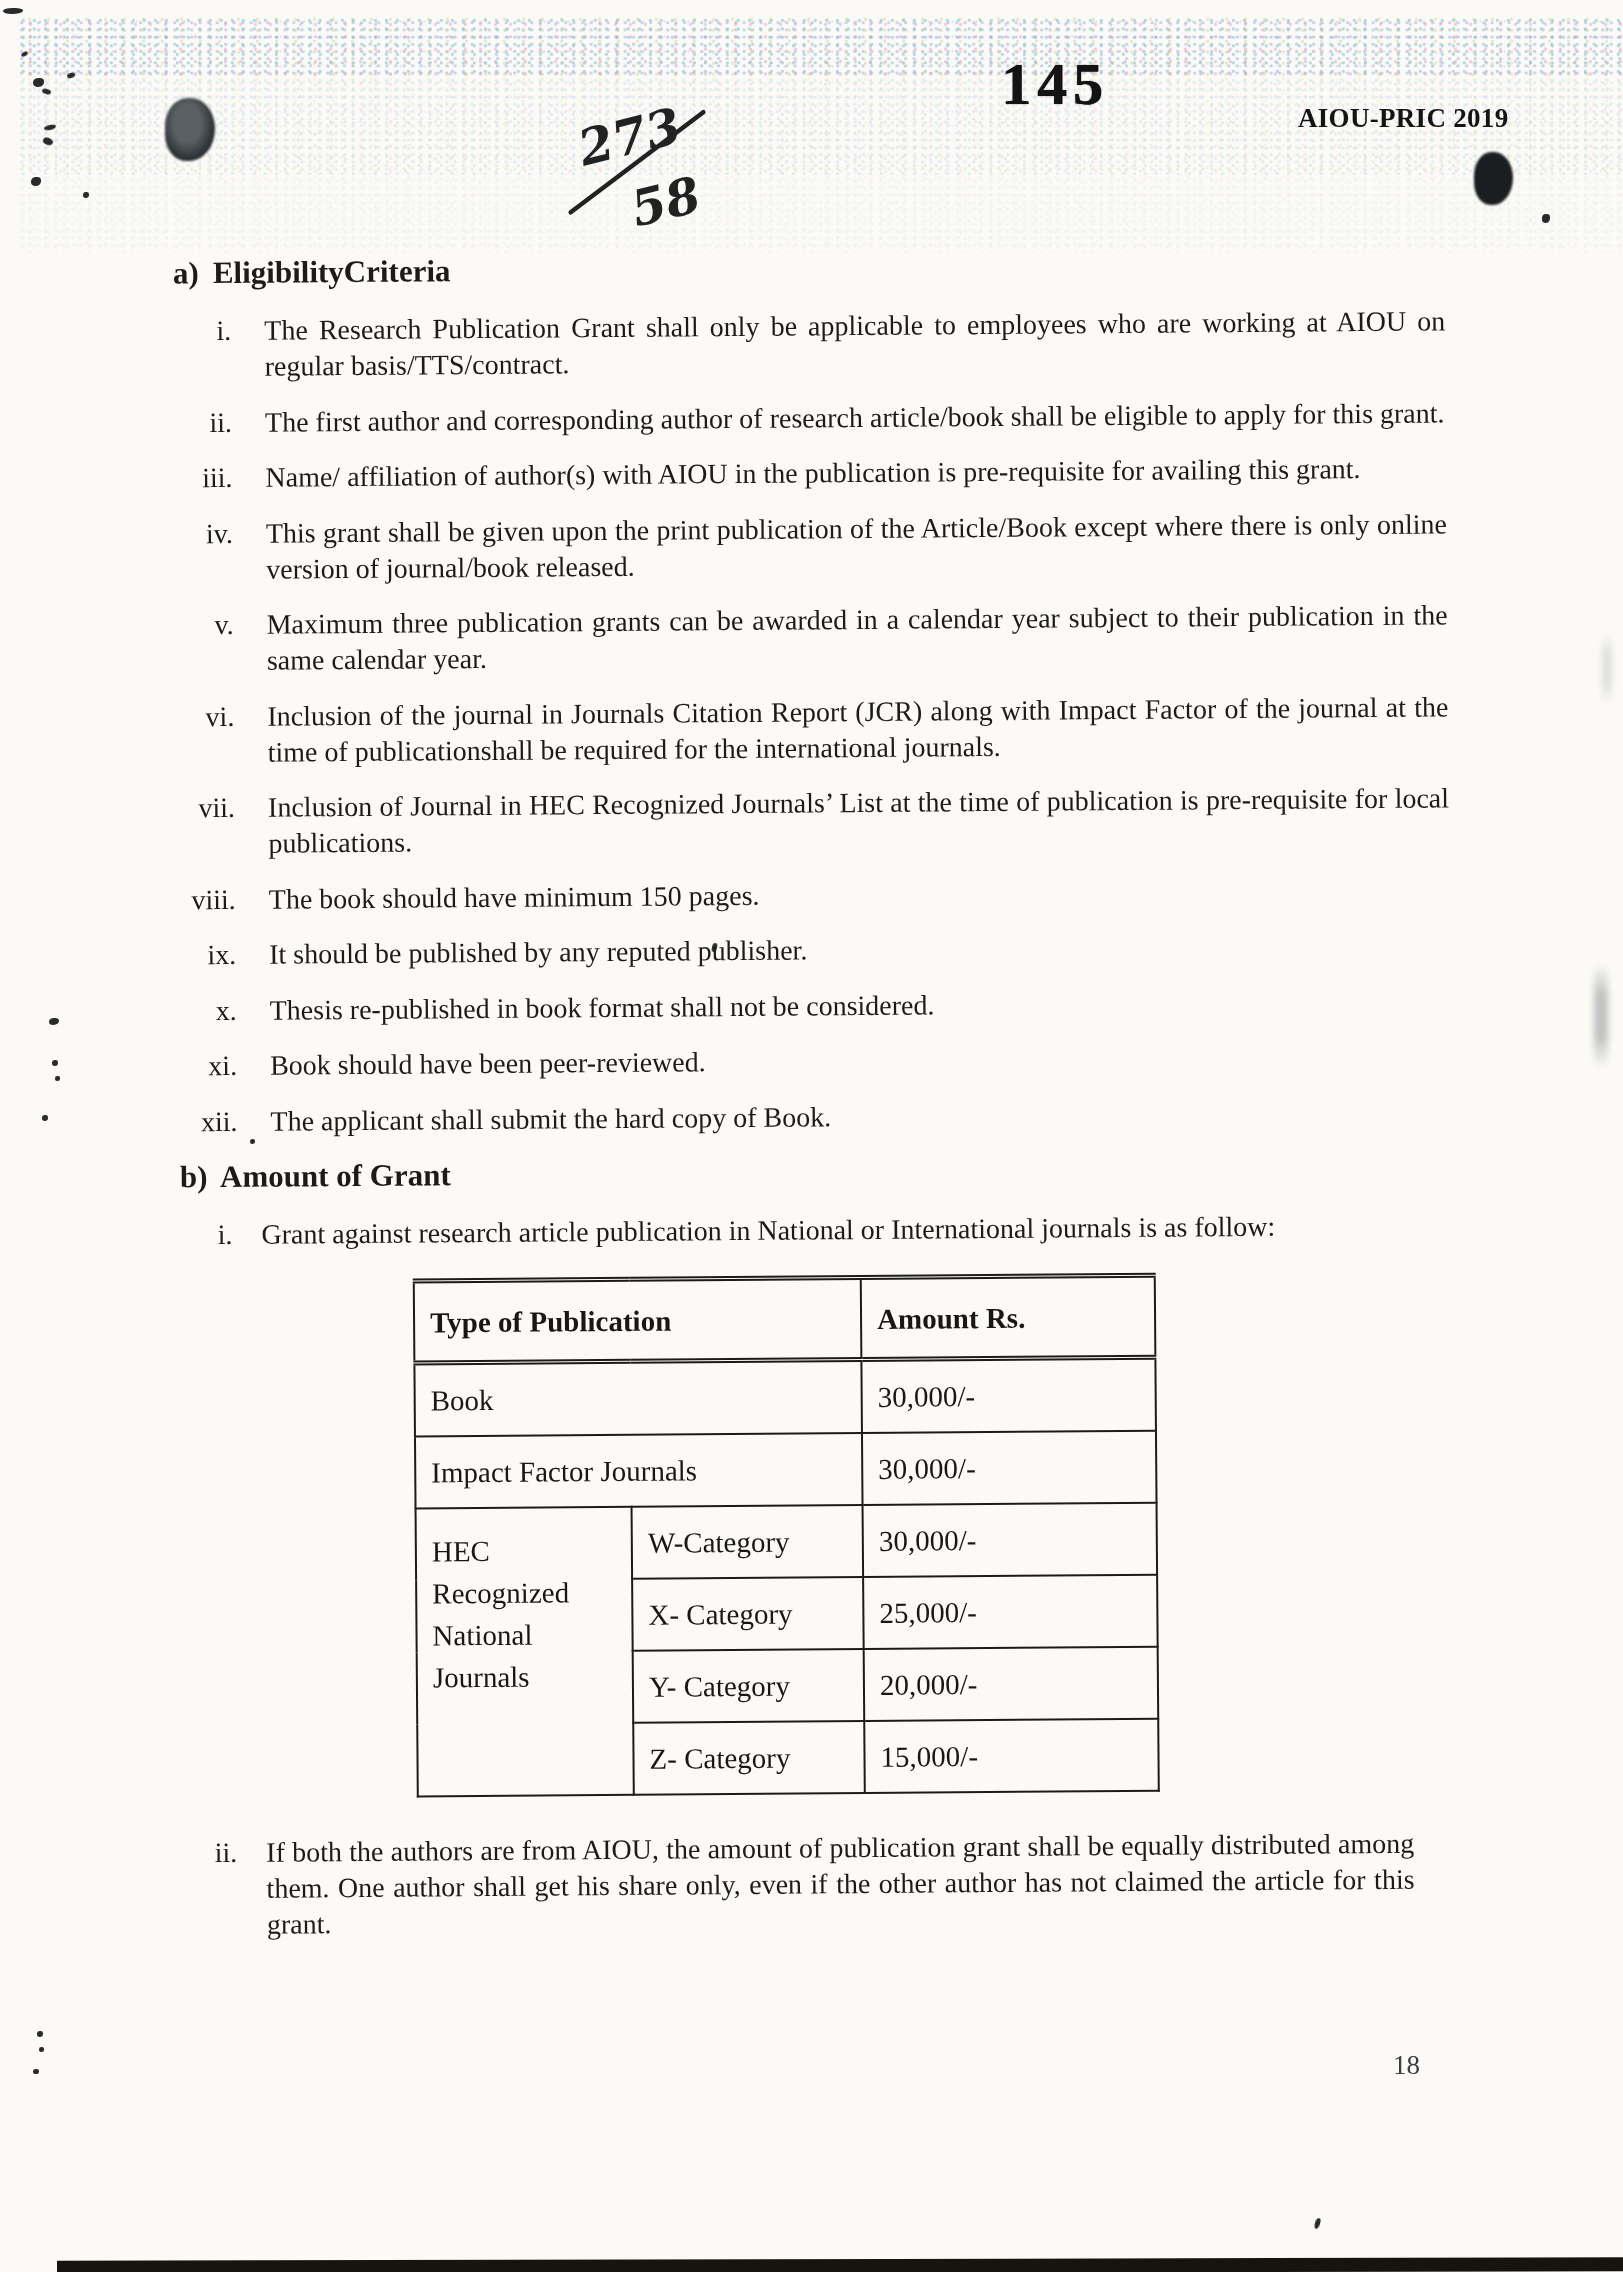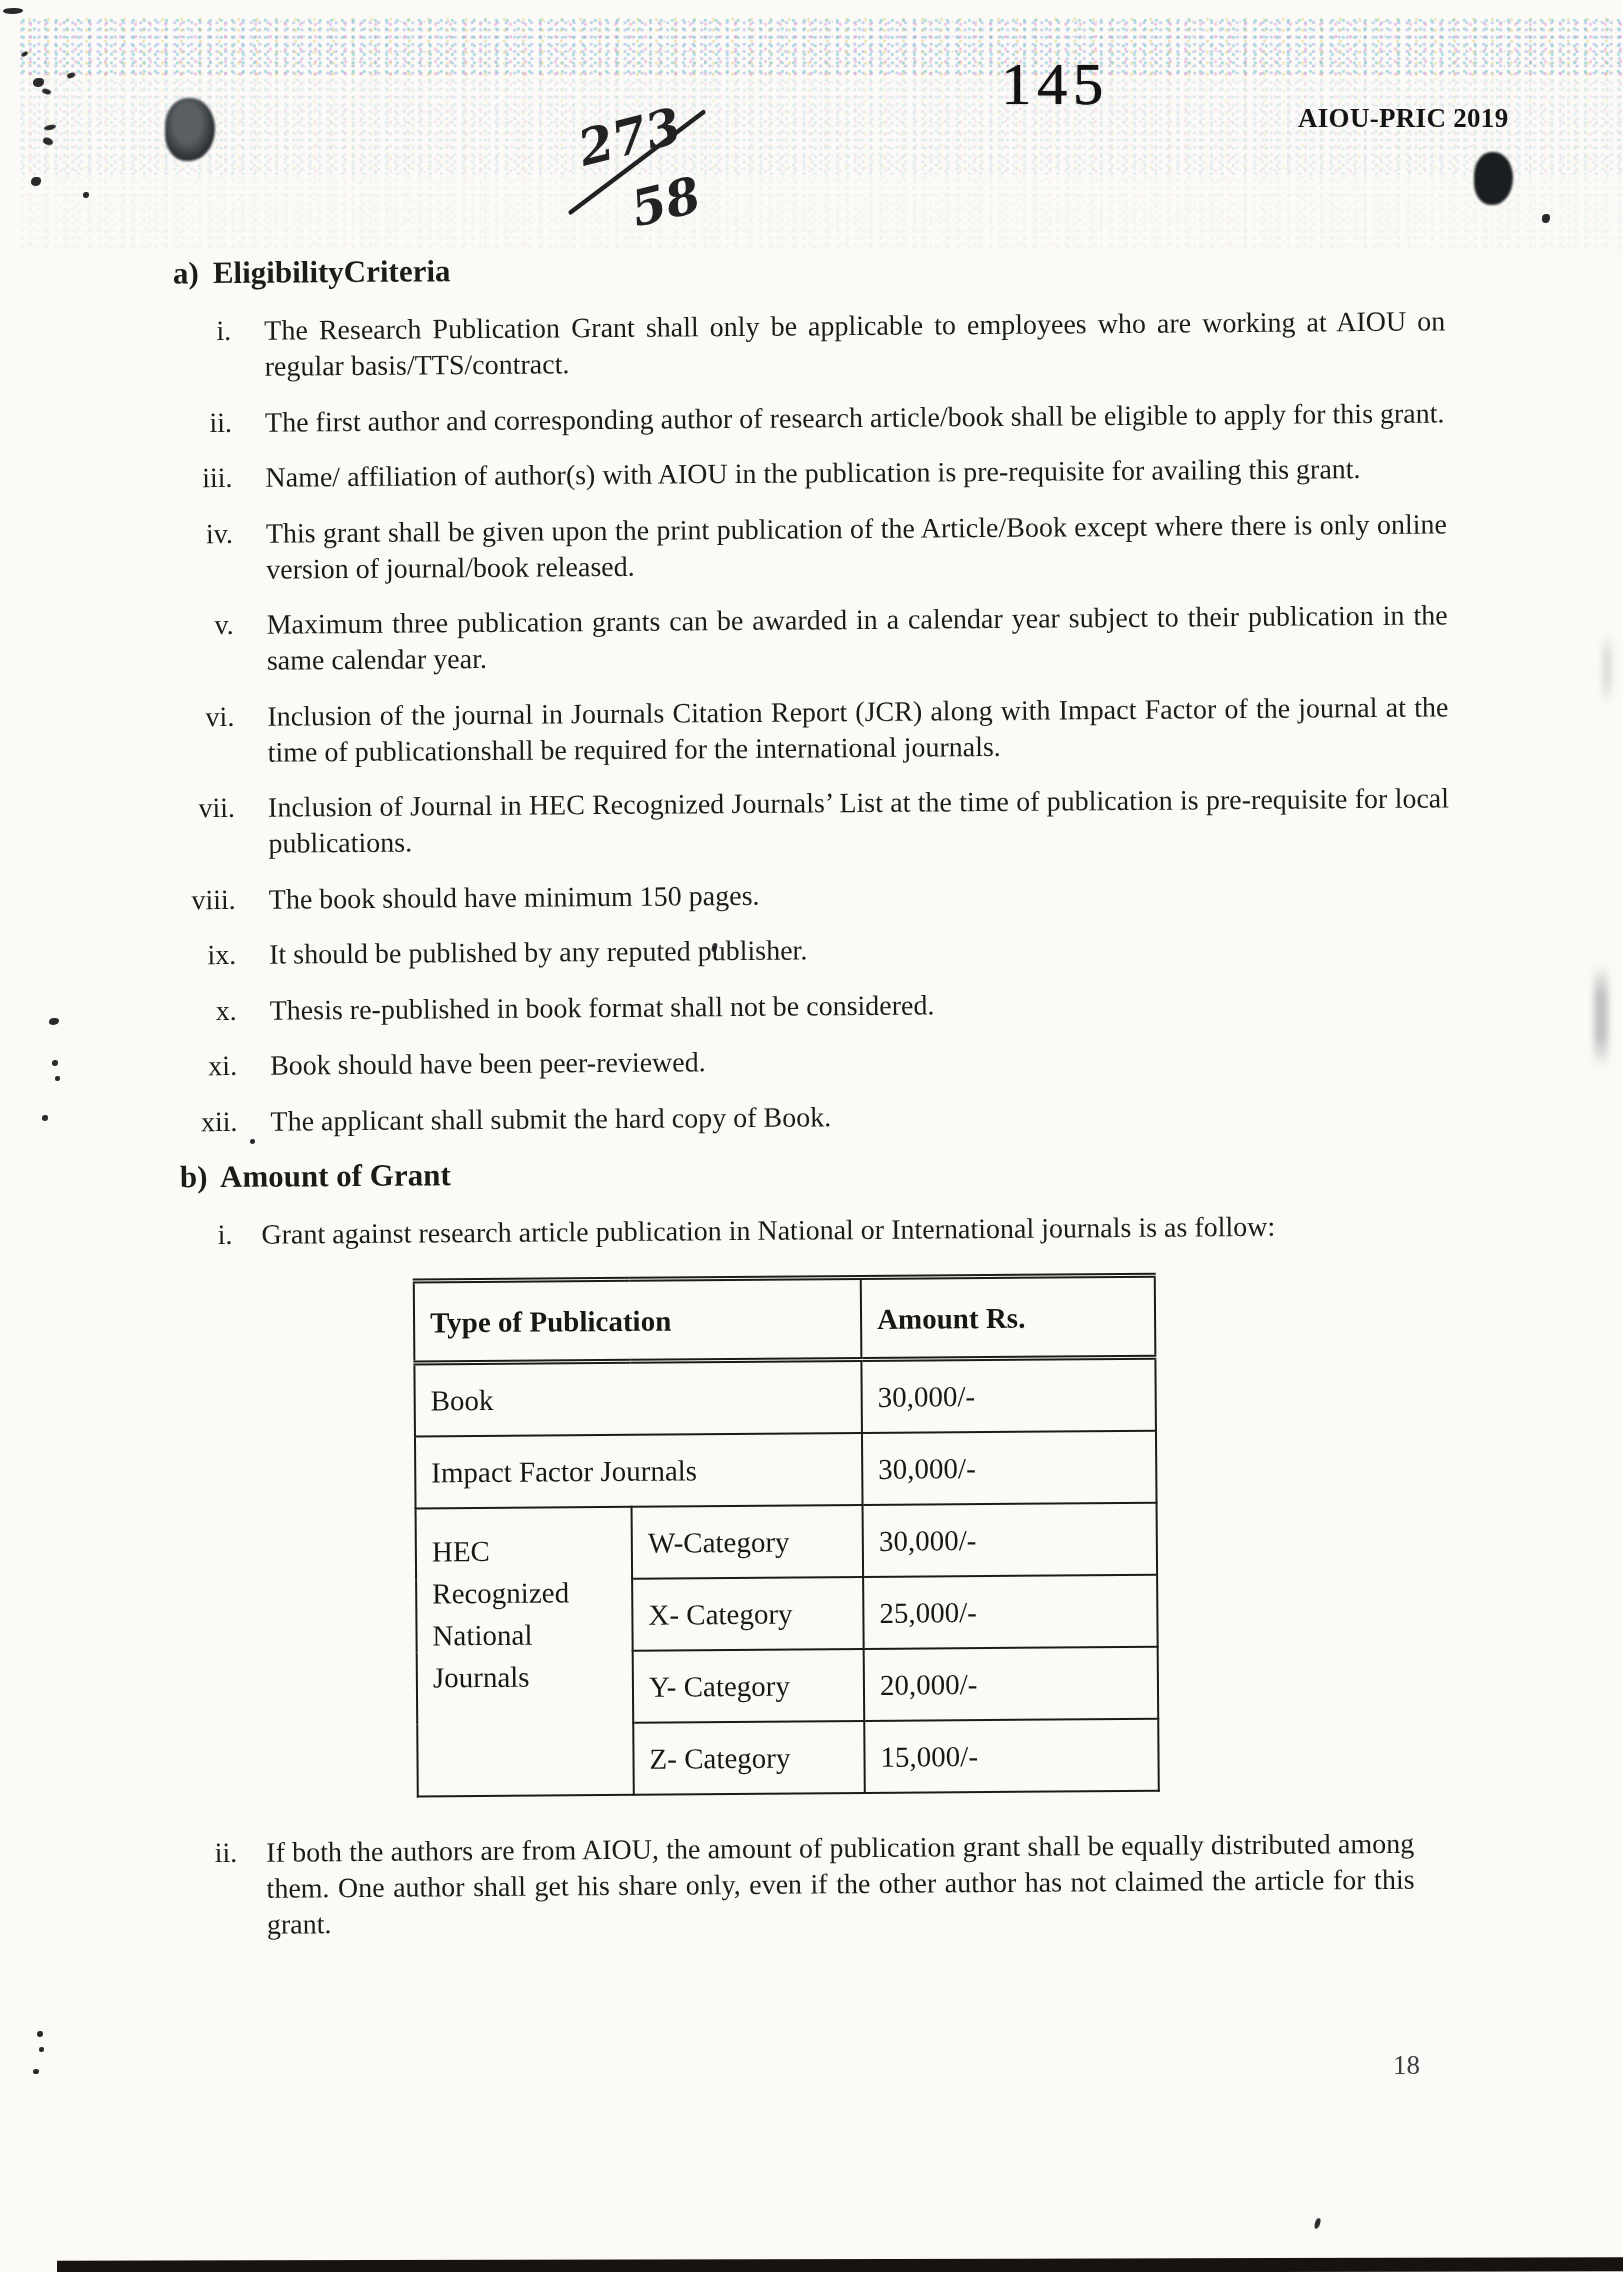--- a/index.html
+++ b/index.html
@@ -27,21 +27,21 @@
   .ink-blob{position:absolute;background:radial-gradient(ellipse at 45% 40%, #5a6063 0 35%, #22262a 75%);border-radius:48% 52% 55% 45%;filter:blur(1.3px);}
   .speck{position:absolute;background:#2a2a2c;border-radius:50% 40% 55% 45%;filter:blur(0.7px);}
   .streak{position:absolute;background:linear-gradient(180deg, rgba(120,125,130,0) 0%, rgba(120,125,130,.45) 30%, rgba(120,125,130,.45) 70%, rgba(120,125,130,0) 100%);filter:blur(3.3px);}
   .bottom-strip{
     position:absolute;left:57px;bottom:0;width:1566px;height:13.7px;
     background:#17130e;transform:skewY(-0.12deg);
   }
   
   .stamp{
     position:absolute;left:1001px;top:50px;
-    font-size:60px;font-weight:normal;letter-spacing:5.9px;color:#131313;
+    font-size:60px;font-weight:bold;letter-spacing:5.9px;color:#131313;
     text-shadow:0.7px 0 0 #131313, 0 0 1.3px rgba(19,19,19,.55);
   }
   .header-right{
     position:absolute;left:1298px;top:103px;
     font-size:27px;font-weight:bold;color:#141414;letter-spacing:0.3px;
   }
   .hand-svg{position:absolute;left:559px;top:94px;}
   
   .content{
     position:absolute;left:0;top:255px;width:1624px;

